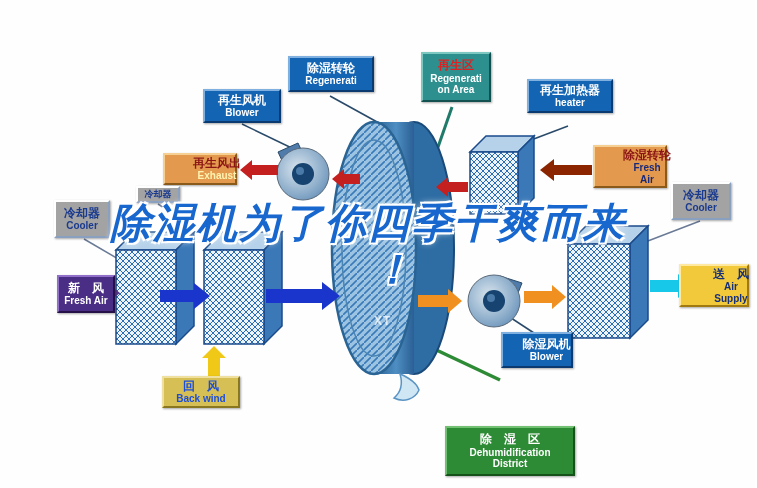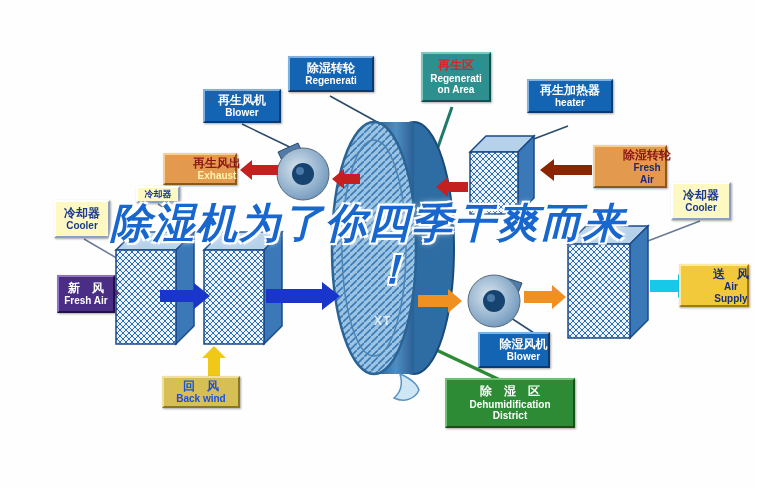--- a/index.html
+++ b/index.html
@@ -26,26 +26,26 @@
   .label .zh{font-size:12px;line-height:1.2;white-space:nowrap;}
   .label .en{font-size:10px;line-height:1.15;}
 
   .blue{background:#1464b4;color:#fff;border-color:#7fb0e0 #0a3a70 #0a3a70 #7fb0e0;}
   .teal{background:#2e8f8f;color:#fff;border-color:#7cc8c0 #135050 #135050 #7cc8c0;}
   .teal .zh{color:#e02020;}
   .orange{background:#e39a4e;border-color:#f6cf92 #8a5a1a #8a5a1a #f6cf92;padding-left:36px;}
   .orange .zh{color:#8b1515;}
   .orange.exhaust-style .en{color:#fff3b0;}
   .orange.freshair-style .en{color:#1a2a7a;}
-  .light{background:#fef9c3;color:#1a3a8e;border-color:#ffffff #8aa0c0 #8aa0c0 #ffffff;}
+  .light{background:#a3a3a3;color:#1a3a8e;border-color:#ffffff #8aa0c0 #8aa0c0 #ffffff;}
   .light .en{color:#1a3a8e;}
   .purple{background:#4a2d85;color:#fff;border-color:#9070c8 #251048 #251048 #9070c8;}
   .yellow{background:#f2c93a;color:#15307a;border-color:#ffe9a0 #a07a10 #a07a10 #ffe9a0;padding-left:36px;}
   .khaki{background:#d6bf55;color:#1d4ed8;border-color:#efe0a0 #8a7820 #8a7820 #efe0a0;}
-  .green{background:#2e8b35;color:#fff;border-color:#72c072 #14521a #14521a #72c072;}
+  .green{background:#2e8b35;color:#fff;border-color:#72c072 #14521a #14521a #72c072;margin-top:48px;}
   .small-label .zh{font-size:9px;}
 
   #watermark{
     position:absolute;left:110px;top:196px;width:560px;z-index:6;
     font-style:italic;font-weight:bold;color:#1767cf;
     pointer-events:none;
   }
   #watermark .wm-line1{
     font-size:41px;letter-spacing:2px;white-space:nowrap;
     text-shadow:-2px -2px 0 #fff,2px -2px 0 #fff,-2px 2px 0 #fff,2px 2px 0 #fff,0 0 7px #fff;
@@ -208,21 +208,21 @@
   <div class="label yellow" style="left:679px;top:264px;width:70px;min-height:36px;">
     <span class="zh">送　风</span>
     <span class="en">Air Supply</span>
   </div>
 
   <div class="label khaki" style="left:162px;top:376px;width:78px;min-height:32px;">
     <span class="zh">回　风</span>
     <span class="en">Back wind</span>
   </div>
 
-  <div class="label blue" style="left:478px;top:332px;width:72px;min-height:36px;padding-left:21px;">
+  <div class="label blue" style="left:501px;top:332px;width:72px;min-height:36px;padding-left:21px;">
     <span class="zh">除湿风机</span>
     <span class="en">Blower</span>
   </div>
 
   <div class="label green" style="left:445px;top:378px;width:130px;min-height:50px;">
     <span class="zh">除　湿　区</span>
     <span class="en">Dehumidification</span>
     <span class="en">District</span>
   </div>
 

